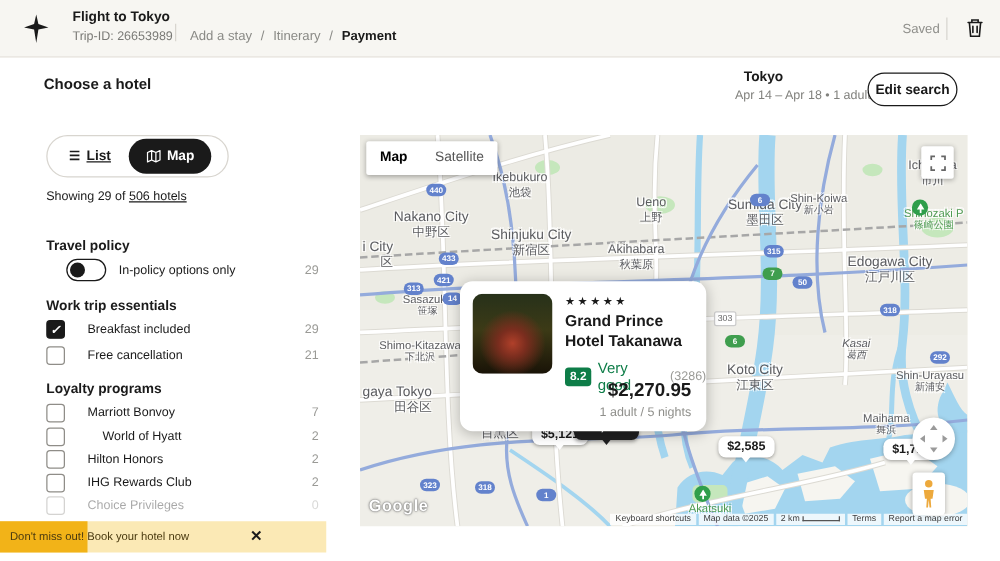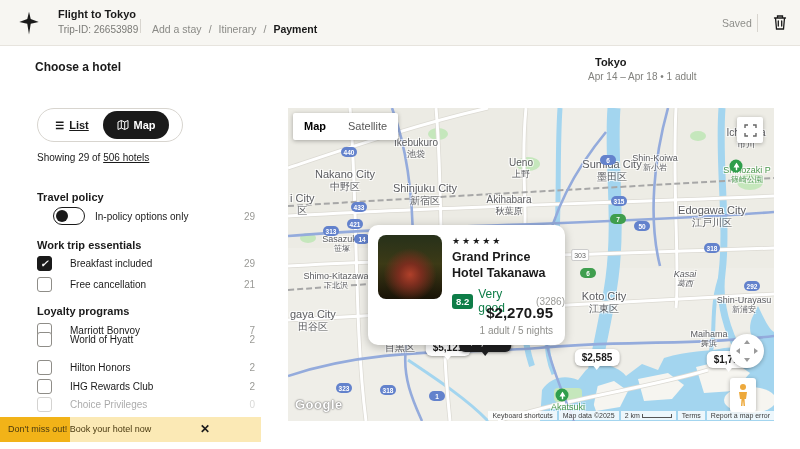--- a/index.html
+++ b/index.html
@@ -64,21 +64,21 @@
            box-shadow:0 1px 4px rgba(0,0,0,.3); display:flex; align-items:center; justify-content:center; cursor:pointer; z-index:6; }
 
   .maplbl { position:absolute; transform:translate(-50%,-50%); text-align:center; z-index:2;
             color:#5b5c60; font-size:11px; font-weight:500; line-height:1.15; white-space:nowrap;
             text-shadow:-1px -1px 0 rgba(255,255,255,.85), 1px -1px 0 rgba(255,255,255,.85),
                         -1px 1px 0 rgba(255,255,255,.85), 1px 1px 0 rgba(255,255,255,.85); }
   .maplbl .jp { font-size:10px; font-weight:400; }
   .maplbl.sm { font-size:9px; } .maplbl.sm .jp { font-size:8px; }
   .maplbl.sm2 { font-size:10px; } .maplbl.sm2 .jp { font-size:9px; }
   .maplbl.park { color:#4e9a51; }
-  .maplbl.left-cut { transform:translate(0,-50%); text-align:center; }
+  .maplbl.left-cut { transform:translate(0,-50%); text-align:right; }
 
   .shield { position:absolute; transform:translate(-50%,-50%); min-width:16px; height:10px; padding:0 2px;
             background:#6382cc; color:#fff; font-size:6.5px; font-weight:700; border-radius:5px;
             display:flex; align-items:center; justify-content:center; z-index:2; }
   .shield.green { background:#3f9e4e; }
   .shield.white { background:#fff; color:#666; border:1px solid #ccc; border-radius:2px; height:12px; font-size:7px; font-weight:400; }
 
   .p-ic { position:absolute; transform:translate(-50%,-50%); width:13px; height:13px; border-radius:50%;
           background:#2f9e4b; z-index:2; display:flex; align-items:center; justify-content:center; }
 
@@ -145,20 +145,23 @@
     <div class="saved">Saved</div>
     <div class="vdiv" style="left:757px;top:14px;height:18px;"></div>
     <svg class="trash" viewBox="0 0 16 18">
       <path d="M2.5 5 H13.5 M5.5 5 V3 H10.5 V5 M3.5 5 L4.5 16 H11.5 L12.5 5 M6.3 8 V13 M9.7 8 V13" stroke="#1a1a1a" stroke-width="1.3" fill="none" stroke-linecap="round"></path>
     </svg>
   </div>
 
   <div class="page-title">Choose a hotel</div>
   <div class="dest">Tokyo</div>
   <div class="dates">Apr 14 – Apr 18 • 1 adult</div>
+  <div class="edit-btn">
+    <span>Edit search</span>
+  </div>
 
   <div class="sidebar">
     <div class="seg">
       <div class="seg-list">
         <span style="font-size:10px;">☰</span>
         <span class="lbl">List</span>
       </div>
       <div class="seg-map">
         <svg width="12" height="12" viewBox="0 0 12 12">
           <path d="M1 3 L4.3 1.5 L7.7 3 L11 1.5 V9 L7.7 10.5 L4.3 9 L1 10.5 Z M4.3 1.5 V9 M7.7 3 V10.5" stroke="#fff" stroke-width="1" fill="none" stroke-linejoin="round"></path>
@@ -193,21 +196,21 @@
       <span class="flabel">Free cancellation</span>
       <span class="fcount">21</span>
     </div>
 
     <div class="sb-h" style="top:205px;">Loyalty programs</div>
     <div class="frow" style="top:223px;">
       <span class="cb"></span>
       <span class="flabel">Marriott Bonvoy</span>
       <span class="fcount">7</span>
     </div>
-    <div class="frow" style="top:232px;">
+    <div class="frow" style="top:242px;gap:12px;">
       <span class="cb"></span>
       <span class="flabel">World of Hyatt</span>
       <span class="fcount">2</span>
     </div>
     <div class="frow" style="top:260px;">
       <span class="cb"></span>
       <span class="flabel">Hilton Honors</span>
       <span class="fcount">2</span>
     </div>
     <div class="frow" style="top:279px;">
@@ -315,21 +318,21 @@
       </div>
     <div class="maplbl sm" style="left:54px;top:136px;">
         <div>Sasazuka</div>
         <div class="jp">笹塚</div>
       </div>
     <div class="maplbl sm" style="left:48px;top:173px;">
         <div>Shimo-Kitazawa</div>
         <div class="jp">下北沢</div>
       </div>
     <div class="maplbl left-cut" style="left:2px;top:212px;">
-        <div>gaya City</div>
+        <div>gaya Tokyo</div>
         <div class="jp">田谷区</div>
       </div>
     <div class="maplbl" style="left:112px;top:233px;">
         <div>Meguro City</div>
         <div class="jp">目黒区</div>
       </div>
     <div class="maplbl sm2" style="left:233px;top:60px;">
         <div>Ueno</div>
         <div class="jp">上野</div>
       </div>

